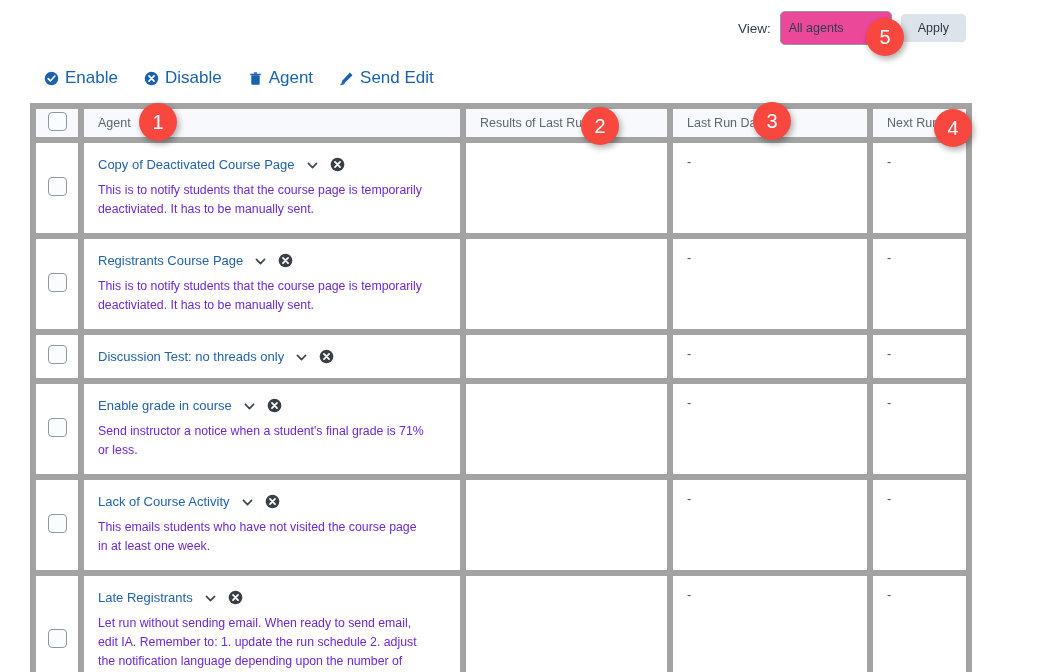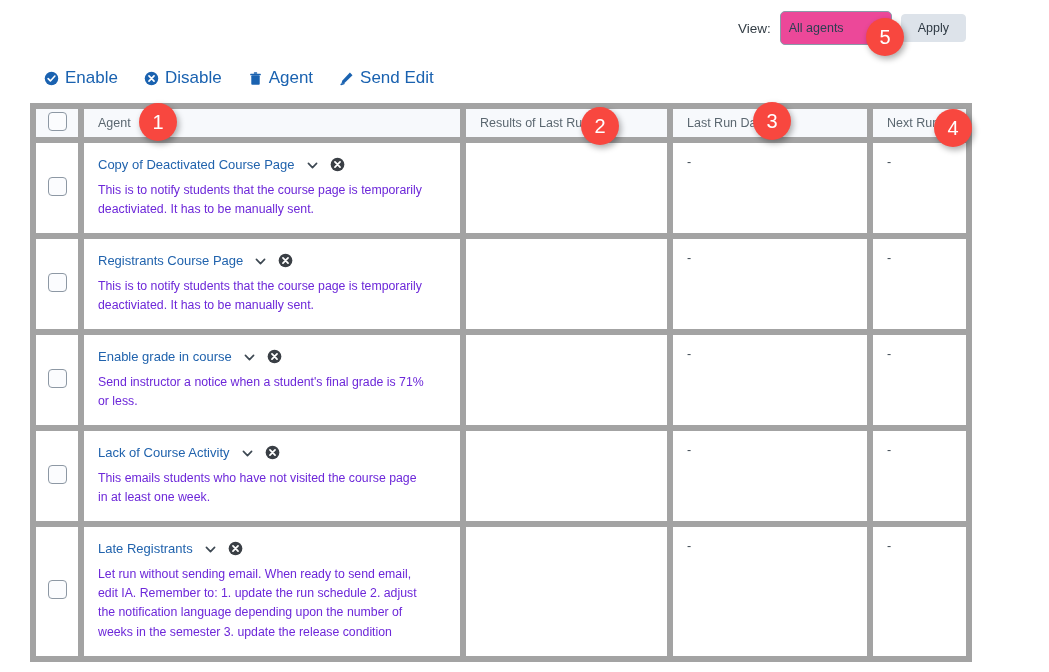--- a/index.html
+++ b/index.html
@@ -228,20 +228,38 @@
             <div class="agent-desc">This is to notify students that the course page is temporarily deactiviated. It has to be manually sent.</div>
           </td>
           <td class="datacell"></td>
           <td class="datacell">-</td>
           <td class="datacell">-</td>
         </tr>
         <tr>
           <td class="cbcell"><span class="cbox"></span></td>
           <td class="agentcell">
             <div class="agent-title-row">
+              <span class="agent-link">Discussion Test: no threads only</span>
+              <span class="caret"><svg viewBox="0 0 14 14" width="13" height="13">
+                  <path d="M2.6 4.8 L7 9.2 L11.4 4.8" fill="none" stroke="#3d4852" stroke-width="1.8" stroke-linecap="round" stroke-linejoin="round"></path>
+                </svg></span>
+              <span class="disabled-ico"><svg viewBox="0 0 16 16" width="15" height="15">
+                  <circle cx="8" cy="8" r="7.3" fill="#3a3f45"></circle>
+                  <path d="M5.3 5.3 L10.7 10.7 M10.7 5.3 L5.3 10.7" fill="none" stroke="#fff" stroke-width="1.9" stroke-linecap="round"></path>
+                </svg></span>
+            </div>
+          </td>
+          <td class="datacell"></td>
+          <td class="datacell">-</td>
+          <td class="datacell">-</td>
+        </tr>
+        <tr>
+          <td class="cbcell"><span class="cbox"></span></td>
+          <td class="agentcell">
+            <div class="agent-title-row">
               <span class="agent-link">Enable grade in course</span>
               <span class="caret"><svg viewBox="0 0 14 14" width="13" height="13">
                   <path d="M2.6 4.8 L7 9.2 L11.4 4.8" fill="none" stroke="#3d4852" stroke-width="1.8" stroke-linecap="round" stroke-linejoin="round"></path>
                 </svg></span>
               <span class="disabled-ico"><svg viewBox="0 0 16 16" width="15" height="15">
                   <circle cx="8" cy="8" r="7.3" fill="#3a3f45"></circle>
                   <path d="M5.3 5.3 L10.7 10.7 M10.7 5.3 L5.3 10.7" fill="none" stroke="#fff" stroke-width="1.9" stroke-linecap="round"></path>
                 </svg></span>
             </div>
             <div class="agent-desc">Send instructor a notice when a student's final grade is 71% or less.</div>

